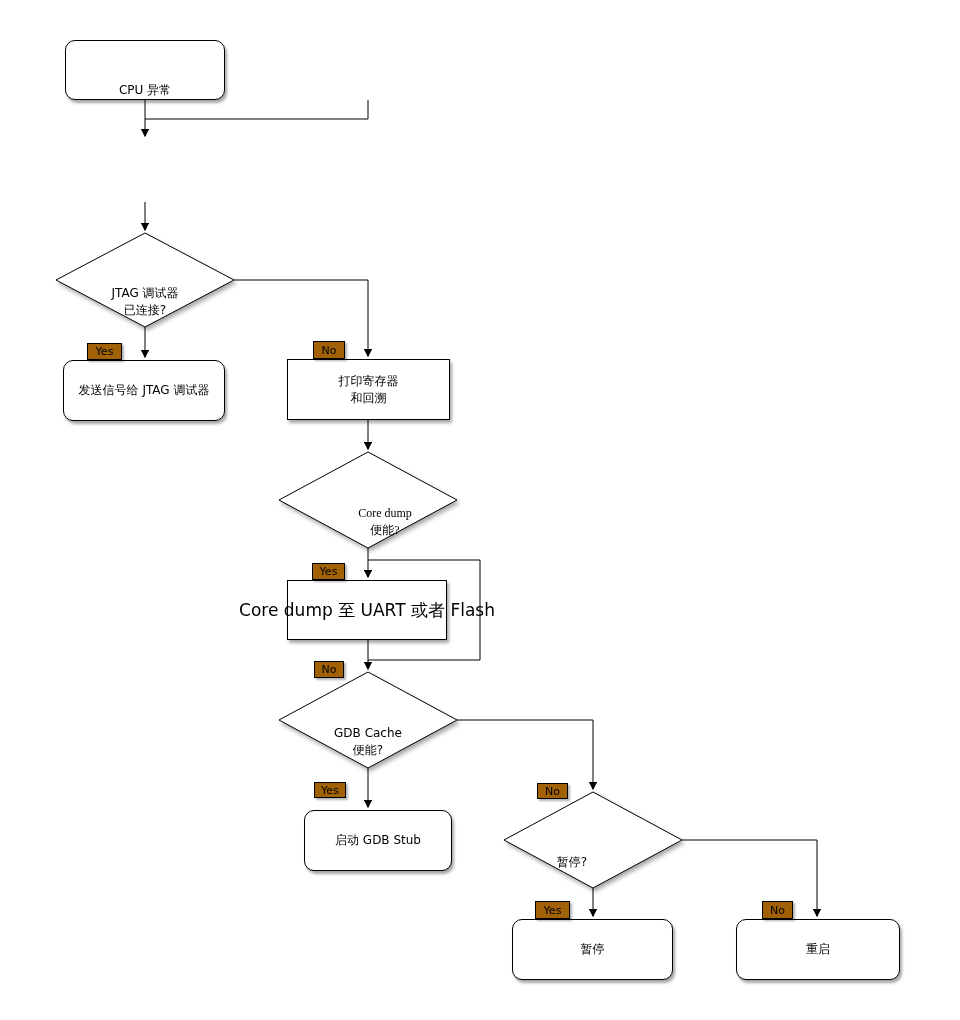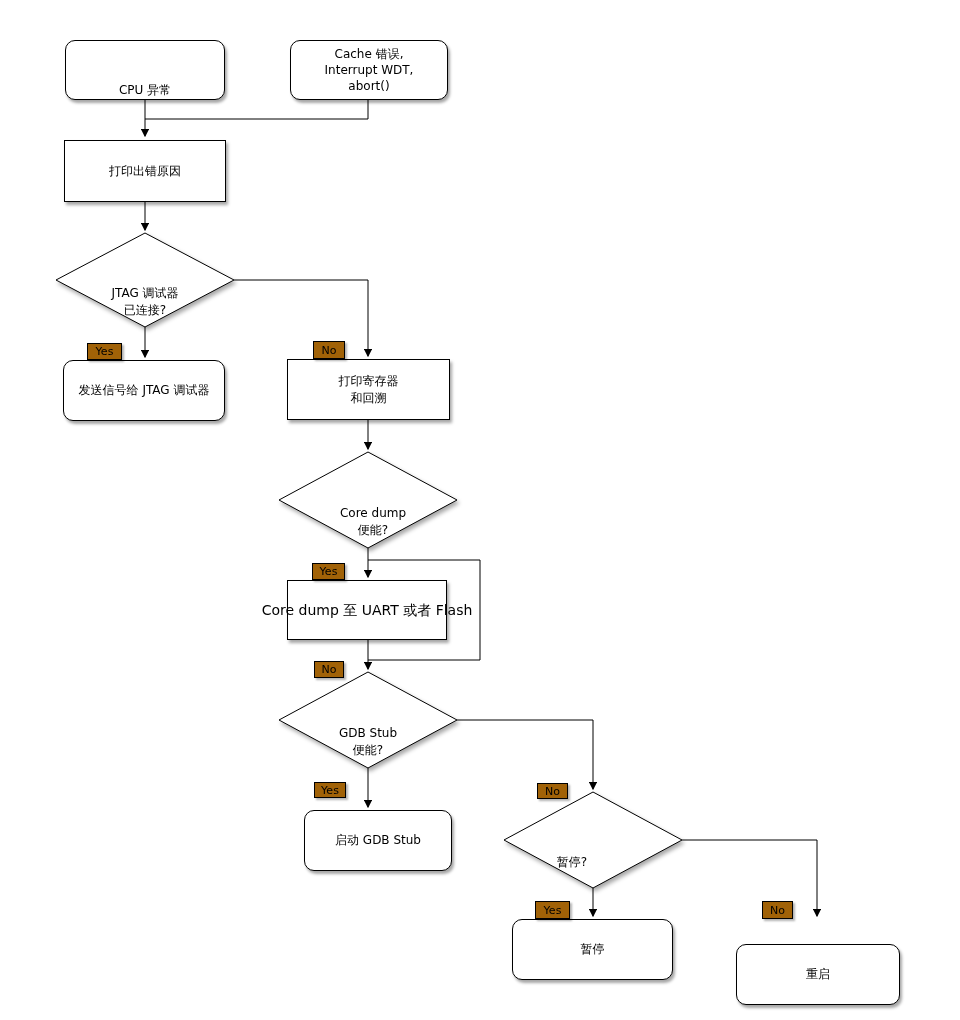--- a/index.html
+++ b/index.html
@@ -27,21 +27,21 @@
     flex-direction: column;
     align-items: center;
     justify-content: center;
     text-align: center;
     font-size: 12px;
     line-height: 17px;
     white-space: nowrap;
     z-index: 2;
   }
   .node.rounded { border-radius: 10px; }
-  .node.tight { font-size: 14px; }
+  .node.tight { font-size: 17px; }
   .dtext {
     position: absolute;
     text-align: center;
     font-size: 12px;
     line-height: 17px;
     white-space: nowrap;
     z-index: 3;
     margin-top: 22px;
   }
   .dtext span, .node span { display: block; }
@@ -89,29 +89,21 @@
     <polygon class="diamond" points="145,233 234,280 145,327 56,280"></polygon>
     <polygon class="diamond" points="368,452 457,500 368,548 279,500"></polygon>
     <polygon class="diamond" points="368,672 457,720 368,768 279,720"></polygon>
     <polygon class="diamond" points="593,792 682,840 593,888 504,840"></polygon>
   </svg>
 
   <div class="node rounded" style="left:65px; top:40px; width:160px; height:60px;justify-content:flex-end;">
     <span>CPU 异常</span>
   </div>
 
-  <div class="node rounded" style="left:290px; top:40px; width:158px; height:60px; line-height:16px;">
-    <span>Cache 错误,</span>
-    <span>Interrupt WDT,</span>
-    <span>abort()</span>
-  </div>
 
-  <div class="node" style="left:64px; top:140px; width:162px; height:62px;">
-    <span>打印出错原因</span>
-  </div>
 
   <div class="node" style="left:287px; top:359px; width:163px; height:61px;">
     <span>打印寄存器</span>
     <span>和回溯</span>
   </div>
 
   <div class="node rounded" style="left:63px; top:360px; width:162px; height:61px;">
     <span>发送信号给 JTAG 调试器</span>
   </div>
 
@@ -120,36 +112,36 @@
   </div>
 
   <div class="node rounded" style="left:304px; top:810px; width:148px; height:61px;">
     <span>启动 GDB Stub</span>
   </div>
 
   <div class="node rounded" style="left:512px; top:919px; width:161px; height:61px;">
     <span>暂停</span>
   </div>
 
-  <div class="node rounded" style="left:736px; top:919px; width:164px; height:61px;margin-top:25px;">
+  <div class="node rounded" style="left:736px; top:919px; width:164px; height:61px;">
     <span>重启</span>
   </div>
 
   <div class="dtext" style="left:65px; top:263px; width:160px;">
     <span>JTAG 调试器</span>
     <span>已连接?</span>
   </div>
 
-  <div class="dtext" style="left:293px; top:483px; width:160px;">
+  <div class="dtext" style="left:305px; top:483px; width:160px;font-family:Liberation Serif, serif;">
     <span>Core dump</span>
     <span>便能?</span>
   </div>
 
   <div class="dtext" style="left:288px; top:703px; width:160px;">
-    <span>GDB Stub</span>
+    <span>GDB Cache</span>
     <span>便能?</span>
   </div>
 
   <div class="dtext" style="left:492px; top:832px; width:160px;">
     <span>暂停?</span>
   </div>
 
   <div class="elabel" style="left:87px; top:343px; width:35px; height:17px;">Yes</div>
   <div class="elabel" style="left:313px; top:341px; width:32px; height:18px;">No</div>
 

